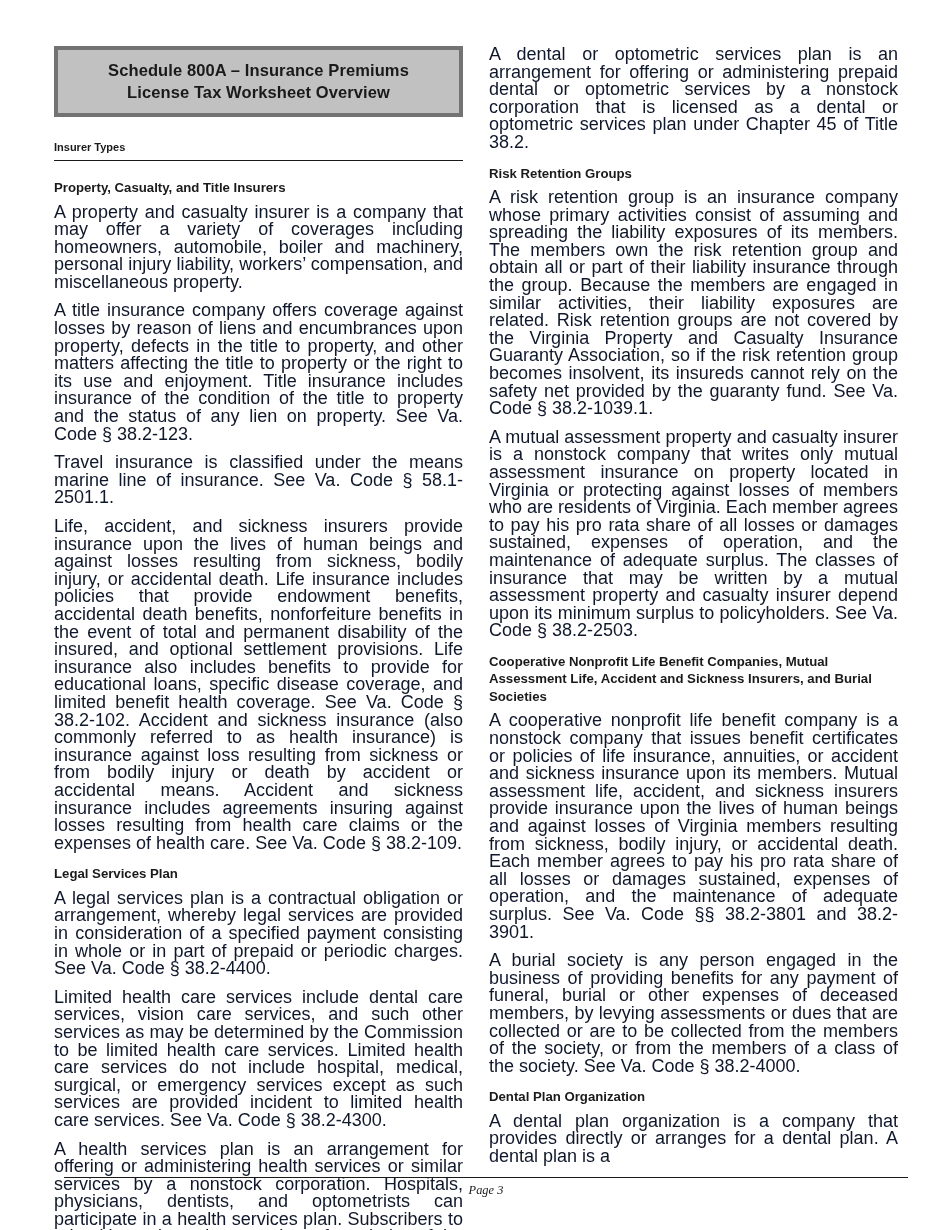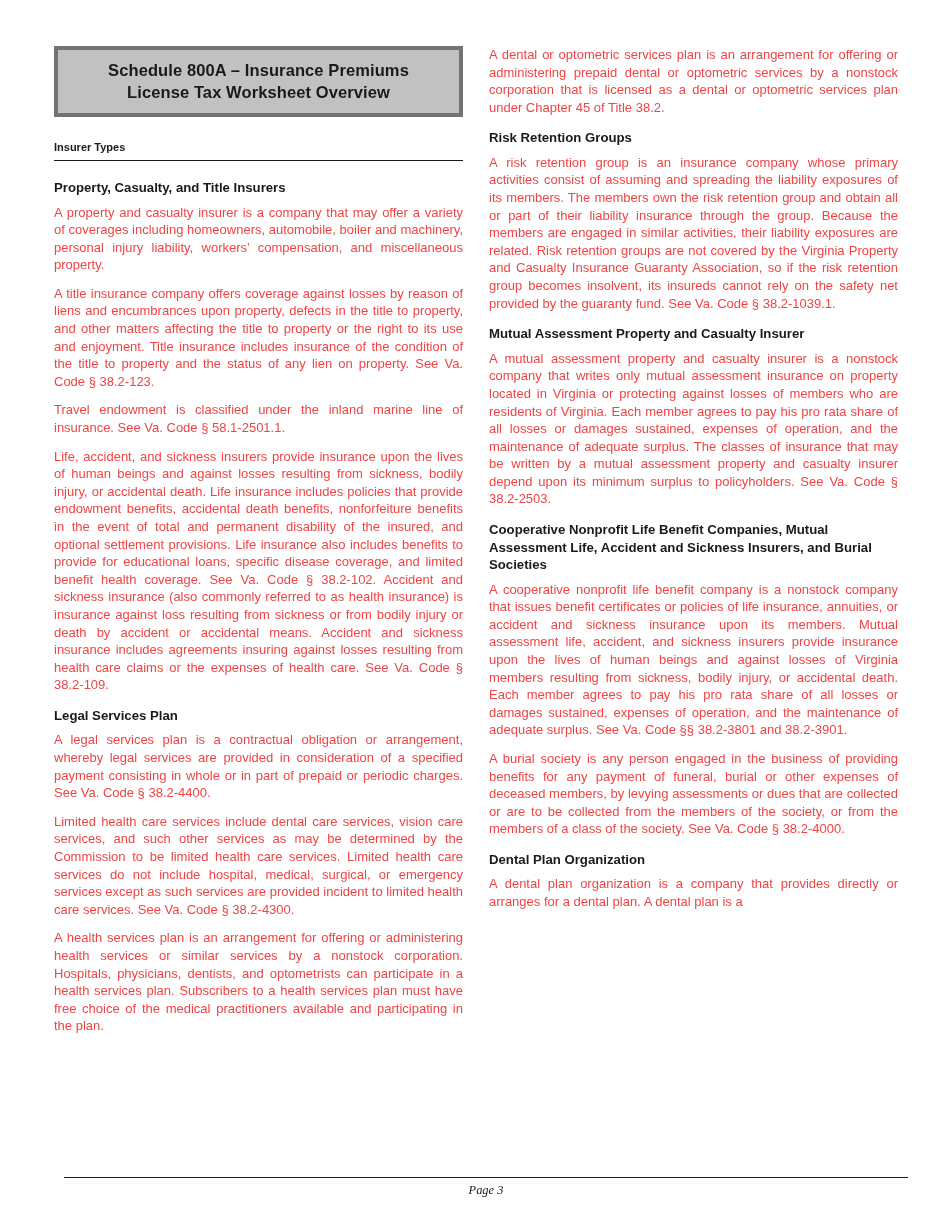--- a/index.html
+++ b/index.html
@@ -76,26 +76,26 @@
     line-height: 17.5px;
     margin: 13px 0 7px 0;
     color: #1a1a1a;
   }
   h3.sub-heading.first {
     margin-top: 18px;
   }
 
   
   p.para {
-    font-size: 13px;
+    font-size: 18px;
     line-height: 17.6px;
     margin: 0 0 11px 0;
     text-align: justify;
     text-justify: inter-word;
-    color: #ef4444;
+    color: #0f172a;
   }
   p.para:last-child {
     margin-bottom: 0;
   }
   .cite {
   }
 
   
   .footer {
     position: absolute;
@@ -133,40 +133,39 @@
           <div class="title-line">License Tax Worksheet Overview</div>
         </div>
 
 
         <h2 class="major-heading">Insurer Types</h2>
         <hr class="rule">
 
         <h3 class="sub-heading first">Property, Casualty, and Title Insurers</h3>
         <p class="para">A property and casualty insurer is a company that may offer a variety of coverages including homeowners, automobile, boiler and machinery, personal injury liability, workers’ compensation, and miscellaneous property.</p>
         <p class="para"><span>A title insurance company offers coverage against losses by reason of liens and encumbrances upon property, defects in the title to property, and other matters affecting the title to property or the right to its use and enjoyment. Title insurance includes insurance of the condition of the title to property and the status of any lien on property. See </span><span class="cite">Va. Code</span><span> § 38.2-123.</span></p>
-        <p class="para"><span>Travel endowment is classified under the inland marine line of insurance. See </span><span class="cite">Va. Code</span><span> § 58.1-2501.1.</span></p>
+        <p class="para"><span>Travel insurance is classified under the means marine line of insurance. See </span><span class="cite">Va. Code</span><span> § 58.1-2501.1.</span></p>
 
         <p class="para"><span>Life, accident, and sickness insurers provide insurance upon the lives of human beings and against losses resulting from sickness, bodily injury, or accidental death. Life insurance includes policies that provide endowment benefits, accidental death benefits, nonforfeiture benefits in the event of total and permanent disability of the insured, and optional settlement provisions. Life insurance also includes benefits to provide for educational loans, specific disease coverage, and limited benefit health coverage. See </span><span class="cite">Va. Code</span><span> § 38.2-102. Accident and sickness insurance (also commonly referred to as health insurance) is insurance against loss resulting from sickness or from bodily injury or death by accident or accidental means. Accident and sickness insurance includes agreements insuring against losses resulting from health care claims or the expenses of health care. See </span><span class="cite">Va. Code</span><span> § 38.2-109.</span></p>
 
         <h3 class="sub-heading">Legal Services Plan</h3>
         <p class="para"><span>A legal services plan is a contractual obligation or arrangement, whereby legal services are provided in consideration of a specified payment consisting in whole or in part of prepaid or periodic charges. See </span><span class="cite">Va. Code</span><span> § 38.2-4400.</span></p>
 
         <p class="para"><span>Limited health care services include dental care services, vision care services, and such other services as may be determined by the Commission to be limited health care services. Limited health care services do not include hospital, medical, surgical, or emergency services except as such services are provided incident to limited health care services. See </span><span class="cite">Va. Code</span><span> § 38.2-4300.</span></p>
         <p class="para">A health services plan is an arrangement for offering or administering health services or similar services by a nonstock corporation. Hospitals, physicians, dentists, and optometrists can participate in a health services plan. Subscribers to a health services plan must have free choice of the medical practitioners available and participating in the plan.</p>
 
       </div>
 
       <div class="col">
 
         <p class="para">A dental or optometric services plan is an arrangement for offering or administering prepaid dental or optometric services by a nonstock corporation that is licensed as a dental or optometric services plan under Chapter 45 of Title 38.2.</p>
 
         <h3 class="sub-heading">Risk Retention Groups</h3>
         <p class="para"><span>A risk retention group is an insurance company whose primary activities consist of assuming and spreading the liability exposures of its members. The members own the risk retention group and obtain all or part of their liability insurance through the group. Because the members are engaged in similar activities, their liability exposures are related. Risk retention groups are not covered by the Virginia Property and Casualty Insurance Guaranty Association, so if the risk retention group becomes insolvent, its insureds cannot rely on the safety net provided by the guaranty fund. See </span><span class="cite">Va. Code</span><span> § 38.2-1039.1.</span></p>
 
-        <h3 class="sub-heading">Mutual Assessment Property and Casualty Insurer</h3>
         <p class="para"><span>A mutual assessment property and casualty insurer is a nonstock company that writes only mutual assessment insurance on property located in Virginia or protecting against losses of members who are residents of Virginia. Each member agrees to pay his pro rata share of all losses or damages sustained, expenses of operation, and the maintenance of adequate surplus. The classes of insurance that may be written by a mutual assessment property and casualty insurer depend upon its minimum surplus to policyholders. See </span><span class="cite">Va. Code</span><span> § 38.2-2503.</span></p>
 
         <h3 class="sub-heading">Cooperative Nonprofit Life Benefit Companies, Mutual Assessment Life, Accident and Sickness Insurers, and Burial Societies</h3>
         <p class="para"><span>A cooperative nonprofit life benefit company is a nonstock company that issues benefit certificates or policies of life insurance, annuities, or accident and sickness insurance upon its members. Mutual assessment life, accident, and sickness insurers provide insurance upon the lives of human beings and against losses of Virginia members resulting from sickness, bodily injury, or accidental death. Each member agrees to pay his pro rata share of all losses or damages sustained, expenses of operation, and the maintenance of adequate surplus. See </span><span class="cite">Va. Code</span><span> §§ 38.2-3801 and 38.2-3901.</span></p>
         <p class="para"><span>A burial society is any person engaged in the business of providing benefits for any payment of funeral, burial or other expenses of deceased members, by levying assessments or dues that are collected or are to be collected from the members of the society, or from the members of a class of the society. See </span><span class="cite">Va. Code</span><span> § 38.2-4000.</span></p>
 
         <h3 class="sub-heading">Dental Plan Organization</h3>
         <p class="para">A dental plan organization is a company that provides directly or arranges for a dental plan. A dental plan is a</p>
 
       </div>

